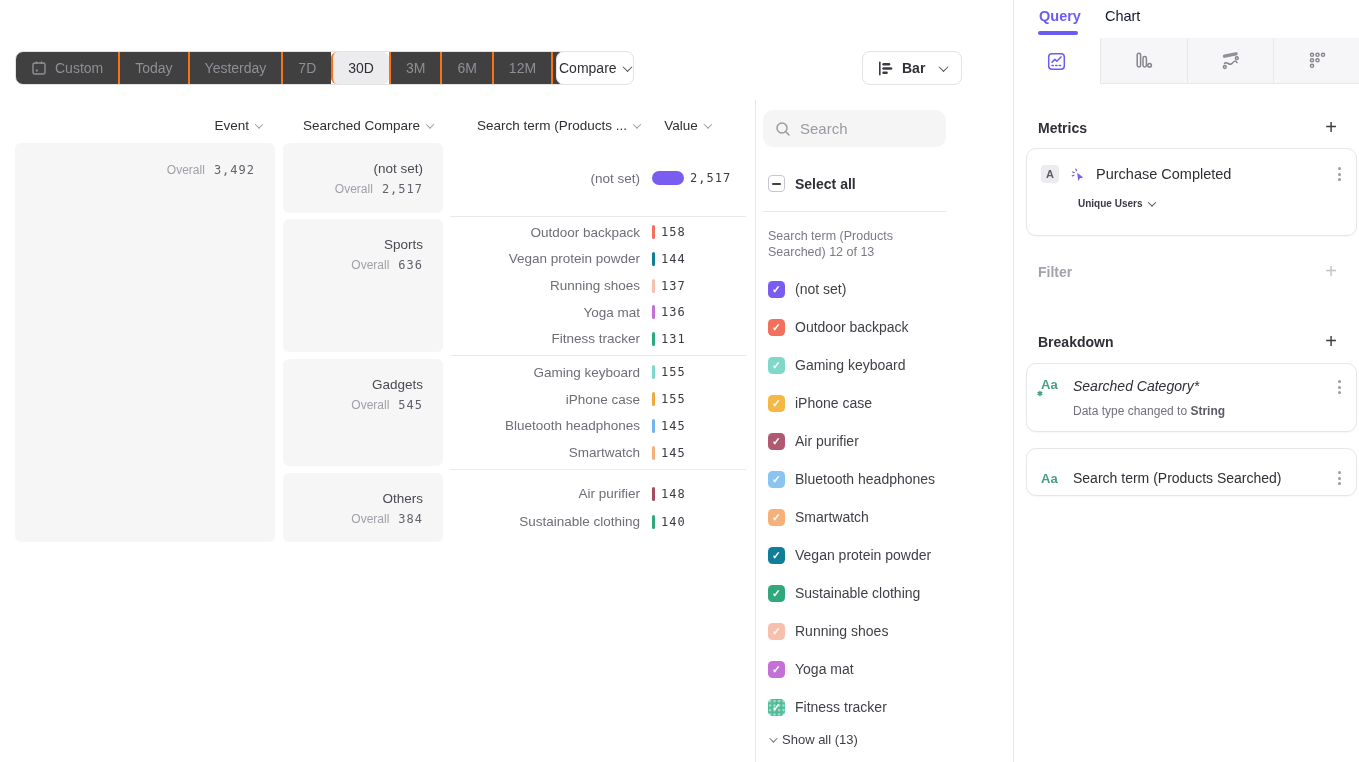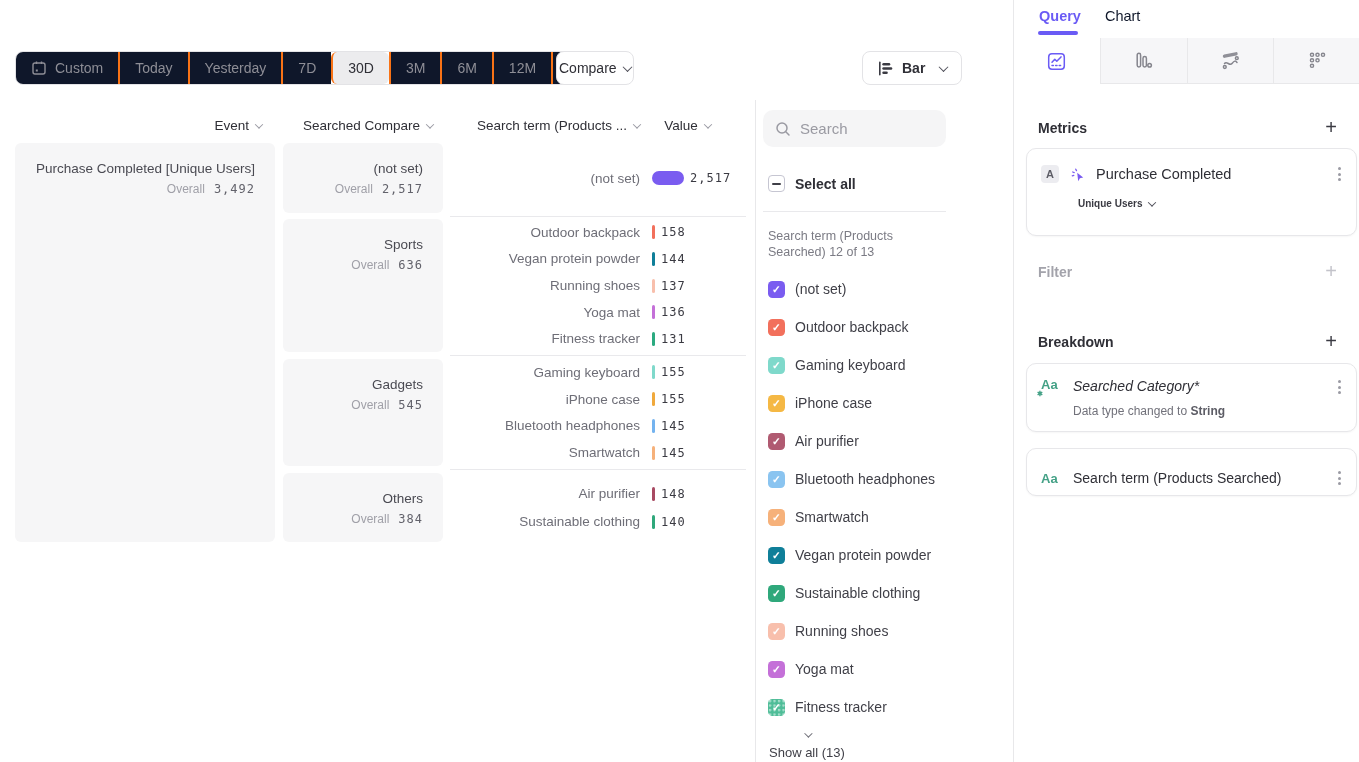--- a/index.html
+++ b/index.html
@@ -9,21 +9,21 @@
 
   
   .chev { display:inline-block; width:7px; height:7px; border-right:1.6px solid #50505a; border-bottom:1.6px solid #50505a; transform:rotate(45deg) translate(-1px,-1px); margin-left:7px; vertical-align:middle; }
   .dots { display:inline-flex; flex-direction:column; gap:2.5px; cursor:pointer; padding:3px; }
   .dots i { width:3px; height:3px; border-radius:50%; background:#9a9aa3; }
   .plus { font-size:20px; font-weight:300; color:#3a3a42; cursor:pointer; line-height:1; }
   .plus.light { color:#c3c3ca; }
 
   
   .seg { position:absolute; left:15px; top:51px; height:34px; border:1px solid #e3e3e6; border-radius:8px; display:flex; align-items:stretch; overflow:hidden; background:#fff; }
-  .seg-btn { border:none; background:#0f172a; font-family:inherit; font-size:14px; color:#8e8e96; padding:0 15px; display:flex; align-items:center; gap:8px; cursor:pointer; }
+  .seg-btn { border:none; background:#404040; font-family:inherit; font-size:14px; color:#8e8e96; padding:0 15px; display:flex; align-items:center; gap:8px; cursor:pointer; }
   .seg-btn + .seg-btn { border-left:2px solid #f97316; }
   .seg-btn.sel { background:#ececee; color:#2f2f36; border-radius:6px; }
   .seg-btn .cal-icon { display:none; }
   .seg-btn.withicon .cal-icon { display:inline-flex; }
   .seg-btn .chev { display:none; }
   .seg-btn.withchev .chev { display:inline-block; margin-left:2px; border-color:#8e8e96; }
   .btn-outline { position:absolute; height:34px; border:1px solid #e3e3e6; border-radius:8px; background:#fff; display:flex; align-items:center; font-family:inherit; font-size:14px; color:#2f2f36; cursor:pointer; }
   #compare-btn { left:556px; top:51px; padding:0 2px; }
   #bar-btn { left:862px; top:51px; padding:0 14px; gap:8px; font-weight:600; }
 
@@ -69,21 +69,21 @@
   #select-all .sa-box::after { content:""; width:9px; height:2px; background:#3f3f47; border-radius:1px; }
   #select-all .sa-label { font-size:14px; font-weight:700; color:#2f2f36; }
   #legend-divider { position:absolute; left:763px; top:211px; width:183px; height:1px; background:#e9e9ec; }
   #legend-title { position:absolute; left:768px; top:228px; width:172px; font-size:12.5px; line-height:16px; color:#7b7b84; }
   #legend-list { position:absolute; left:768px; top:270px; width:230px; }
   .litem { height:38px; display:flex; align-items:center; gap:10px; cursor:pointer; }
   .cbox { width:17px; height:17px; border-radius:4.5px; display:flex; align-items:center; justify-content:center; flex:none; }
   .cbox::after { content:"\2713"; color:#fff; font-size:10.5px; font-weight:700; }
   .cbox.dots-pat { background-image:radial-gradient(circle at 2px 2px, rgba(255,255,255,.5) 1px, rgba(0,0,0,0) 1.6px); background-size:4.5px 4.5px; }
   .llabel { font-size:14px; color:#3f3f47; white-space:nowrap; }
-  #show-all { position:absolute; left:769px; top:732px; display:flex; align-items:center; gap:7px; cursor:pointer;flex-direction:column; }
+  #show-all { position:absolute; left:769px; top:732px; display:flex; align-items:center; gap:7px; cursor:pointer; }
   #show-all .chev { margin-left:0; width:6px; height:6px; border-color:#6e6e77; transform:rotate(45deg) translate(0,-2px); }
   #show-all span.lbl { font-size:13px; color:#3f3f47; }
 
   
   #query-panel { position:absolute; left:1013px; top:0; width:346px; height:762px; border-left:1px solid #e8e8ea; background:#fff; }
   .qp-tabs { position:absolute; left:0; top:8px; height:24px; display:flex; gap:24px; padding-left:25px; }
   .qp-tab { font-size:14.5px; font-weight:700; cursor:pointer; position:relative; }
   .qp-tab.active { color:#6a5bf5; }
   .qp-tab.inactive { color:#0f172a; font-weight:400; }
   .qp-underline { position:absolute; left:24px; top:31px; width:40px; height:3.5px; border-radius:2px; background:#6a5bf5; }
@@ -195,21 +195,20 @@
     <span>Bar</span>
     <span class="chev"></span>
   </button>
 
   <div class="colhead" id="h-event"><span>Event</span><span class="chev"></span></div>
   <div class="colhead" id="h-cat"><span>Searched Compare</span><span class="chev"></span></div>
   <div class="colhead" id="h-term"><span>Search term (Products ...</span><span class="chev"></span></div>
   <div class="colhead" id="h-value"><span>Value</span><span class="chev"></span></div>
 
   <div class="card" id="event-card">
-    <div class="card-title">Purchase Completed [Unique Users]</div>
     <div class="overall">
       <span class="ov-label">Overall</span><span class="ov-value mono">3,492</span>
     </div>
   </div>
 
   <div id="groups">
 
   <div class="group">
         <div class="card cat-card">
           <div class="card-title">(not set)</div>

